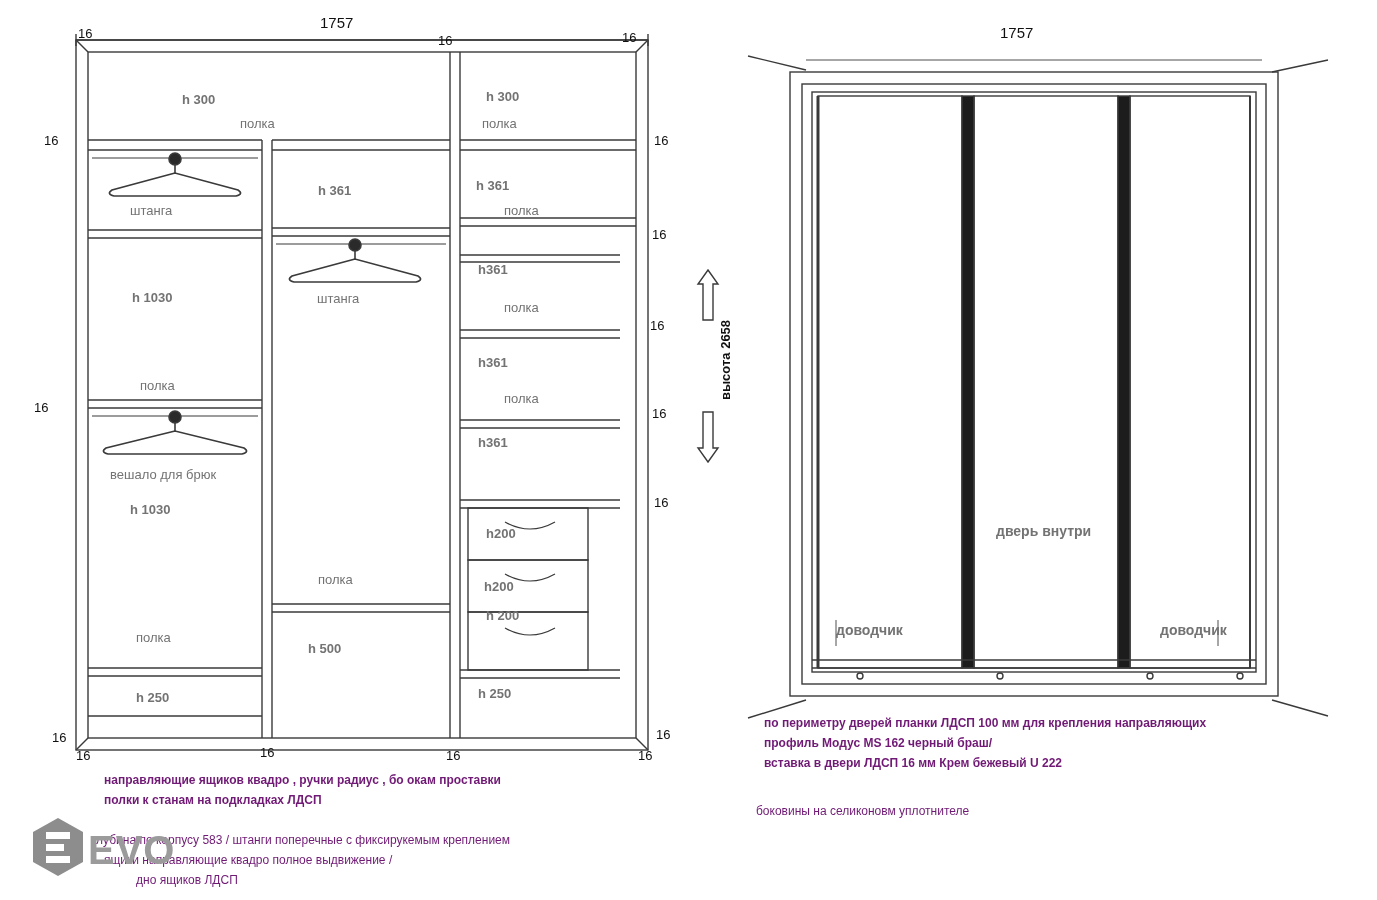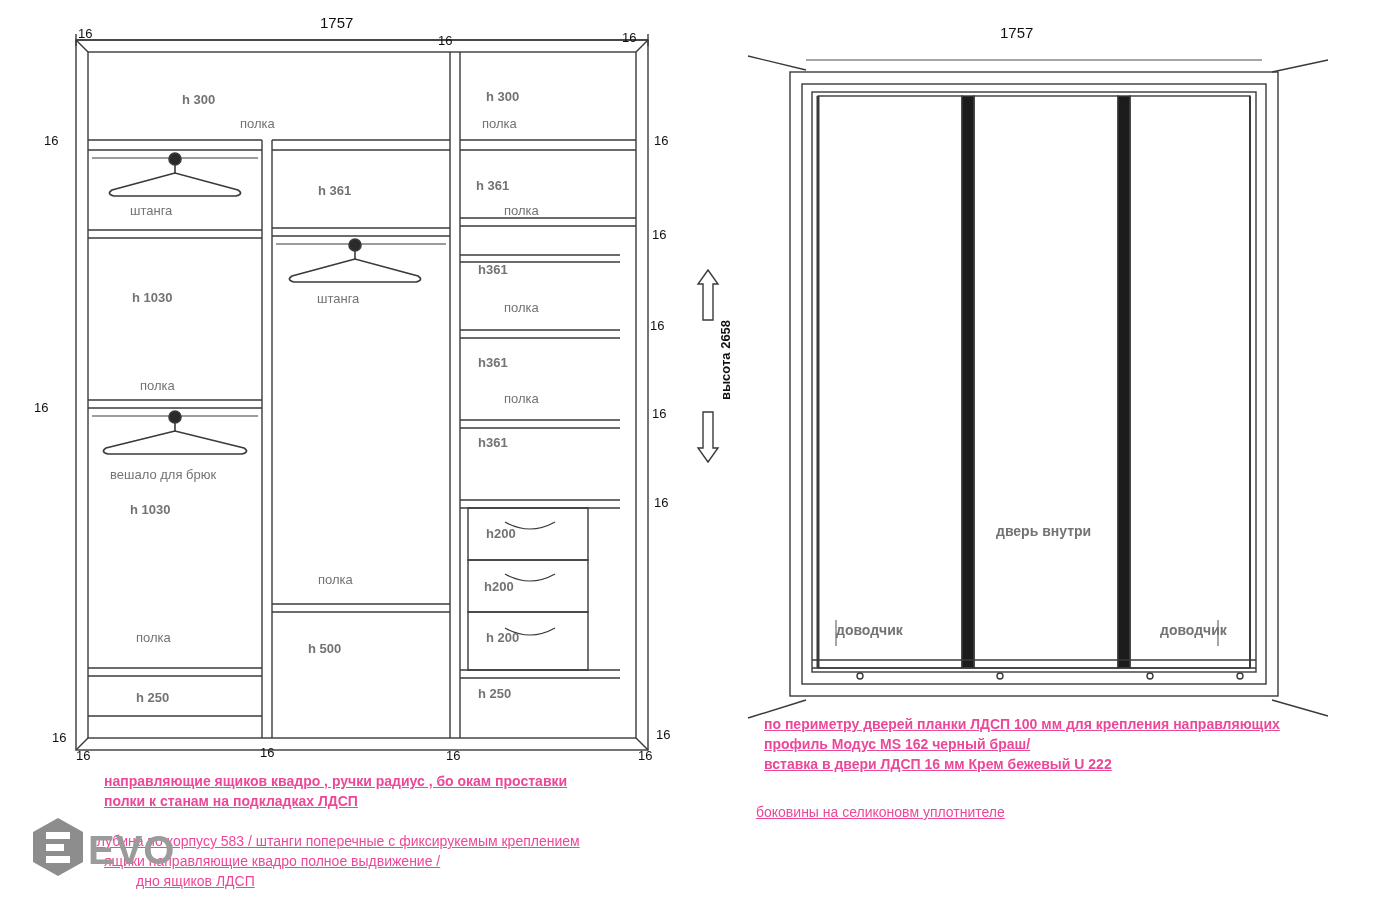--- a/index.html
+++ b/index.html
@@ -5,21 +5,21 @@
   html,body{margin:0;padding:0;}
   body{
     width:1377px;height:900px;background:#ffffff;
     font-family:"Liberation Sans", sans-serif;
     color:#111;position:relative;overflow:hidden;
   }
   .canvas{position:absolute;left:0;top:0;width:1153px;height:900px;border-radius:29px;}
   .lbl{position:absolute;font-size:13px;color:#737373;white-space:nowrap;}
   .lbl.b{font-weight:bold;}
   .dim{position:absolute;font-size:13px;color:#111;white-space:nowrap;}
-  .note{position:absolute;font-size:14px;color:#ec4899;white-space:nowrap;text-decoration:underline;}
+  .note{position:absolute;font-size:12px;color:#701a75;white-space:nowrap;}
   .note.b{font-weight:bold;}
   .vtxt{position:absolute;font-size:13px;font-weight:bold;transform:rotate(-90deg);transform-origin:left top;white-space:nowrap;}
   svg{position:absolute;left:0;top:0;}
   .wm{position:absolute;left:30px;top:812px;width:170px;height:70px;}
   .wm .hex{position:absolute;left:0;top:4px;width:56px;height:62px;}
   .wm .evo{position:absolute;left:58px;top:16px;font-size:40px;font-weight:bold;color:#9b9b9b;letter-spacing:1px;}
 </style>
 </head>
 <body>
 
@@ -185,21 +185,21 @@
   <div class="lbl" style="left:482px;top:116px;">полка</div>
   <div class="lbl b" style="left:476px;top:178px;">h 361</div>
   <div class="lbl" style="left:504px;top:203px;">полка</div>
   <div class="lbl b" style="left:478px;top:262px;">h361</div>
   <div class="lbl" style="left:504px;top:300px;">полка</div>
   <div class="lbl b" style="left:478px;top:355px;">h361</div>
   <div class="lbl" style="left:504px;top:391px;">полка</div>
   <div class="lbl b" style="left:478px;top:435px;">h361</div>
   <div class="lbl b" style="left:486px;top:526px;">h200</div>
   <div class="lbl b" style="left:484px;top:579px;">h200</div>
-  <div class="lbl b" style="left:486px;top:630px;">h 200</div>
+  <div class="lbl b" style="left:486px;top:608px;">h 200</div>
   <div class="lbl b" style="left:478px;top:686px;">h 250</div>
 
   <div class="dim" style="left:1000px;top:24px;font-size:15px;">1757</div>
   <div class="lbl b" style="left:996px;top:523px;font-size:14px;">дверь внутри</div>
   <div class="lbl b" style="left:836px;top:622px;font-size:14px;">доводчик</div>
   <div class="lbl b" style="left:1160px;top:622px;font-size:14px;">доводчик</div>
 
   <div class="note b" style="left:104px;top:773px;text-align:center;">направляющие ящиков квадро  , ручки радиус , бо окам проставки</div>
   <div class="note b" style="left:104px;top:793px;">полки к станам на подкладках ЛДСП</div>
   <div class="note" style="left:92px;top:833px;">глубина по корпусу 583 / штанги поперечные с фиксирукемым креплением</div>

